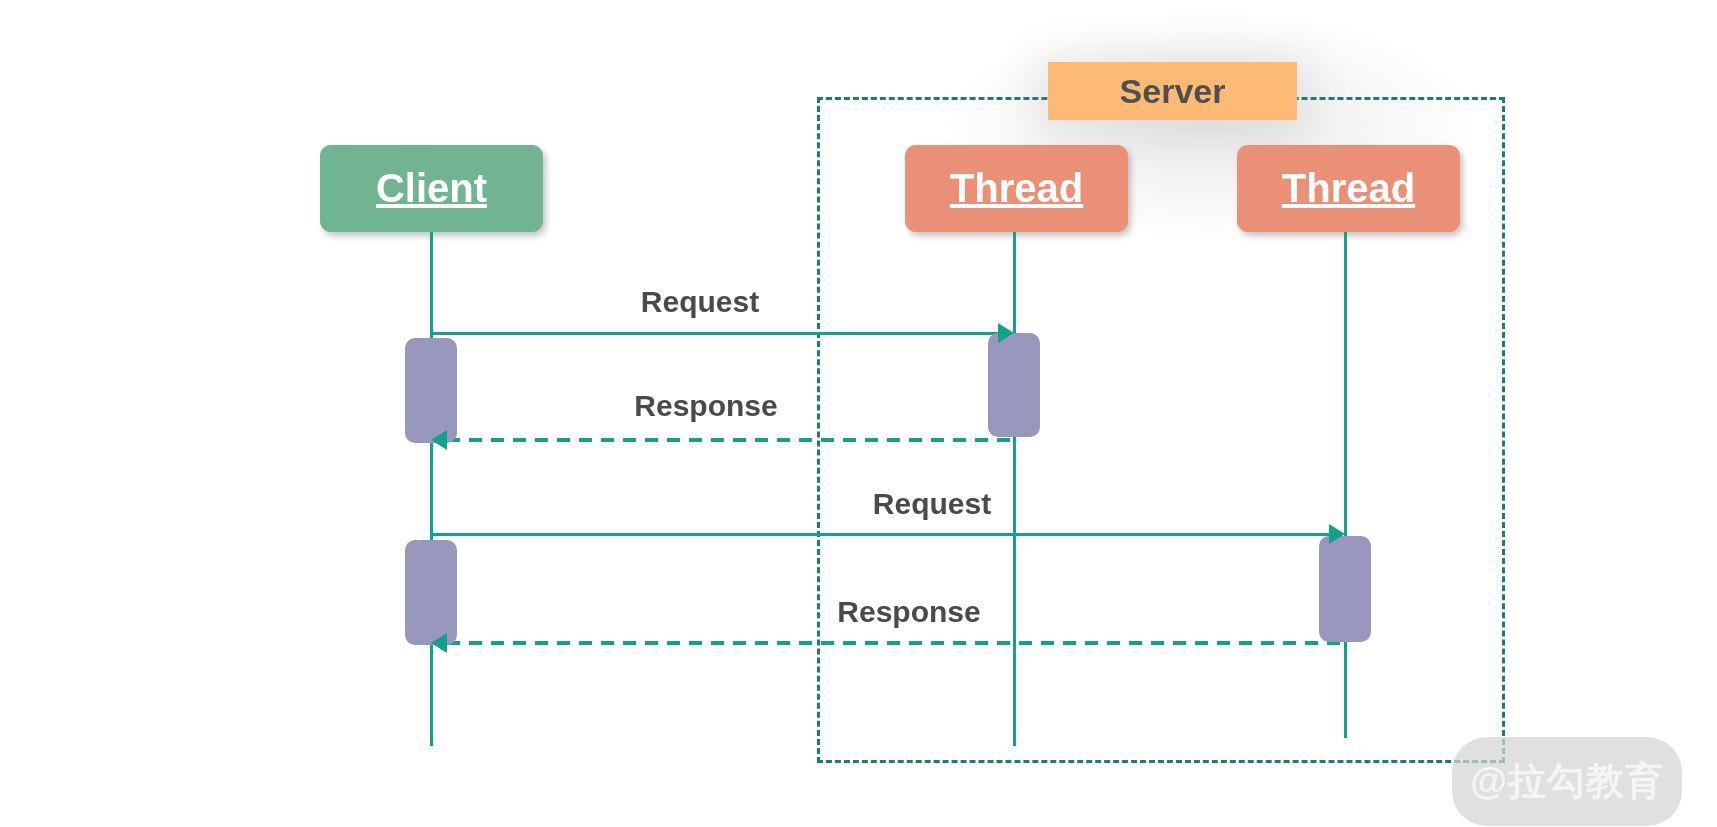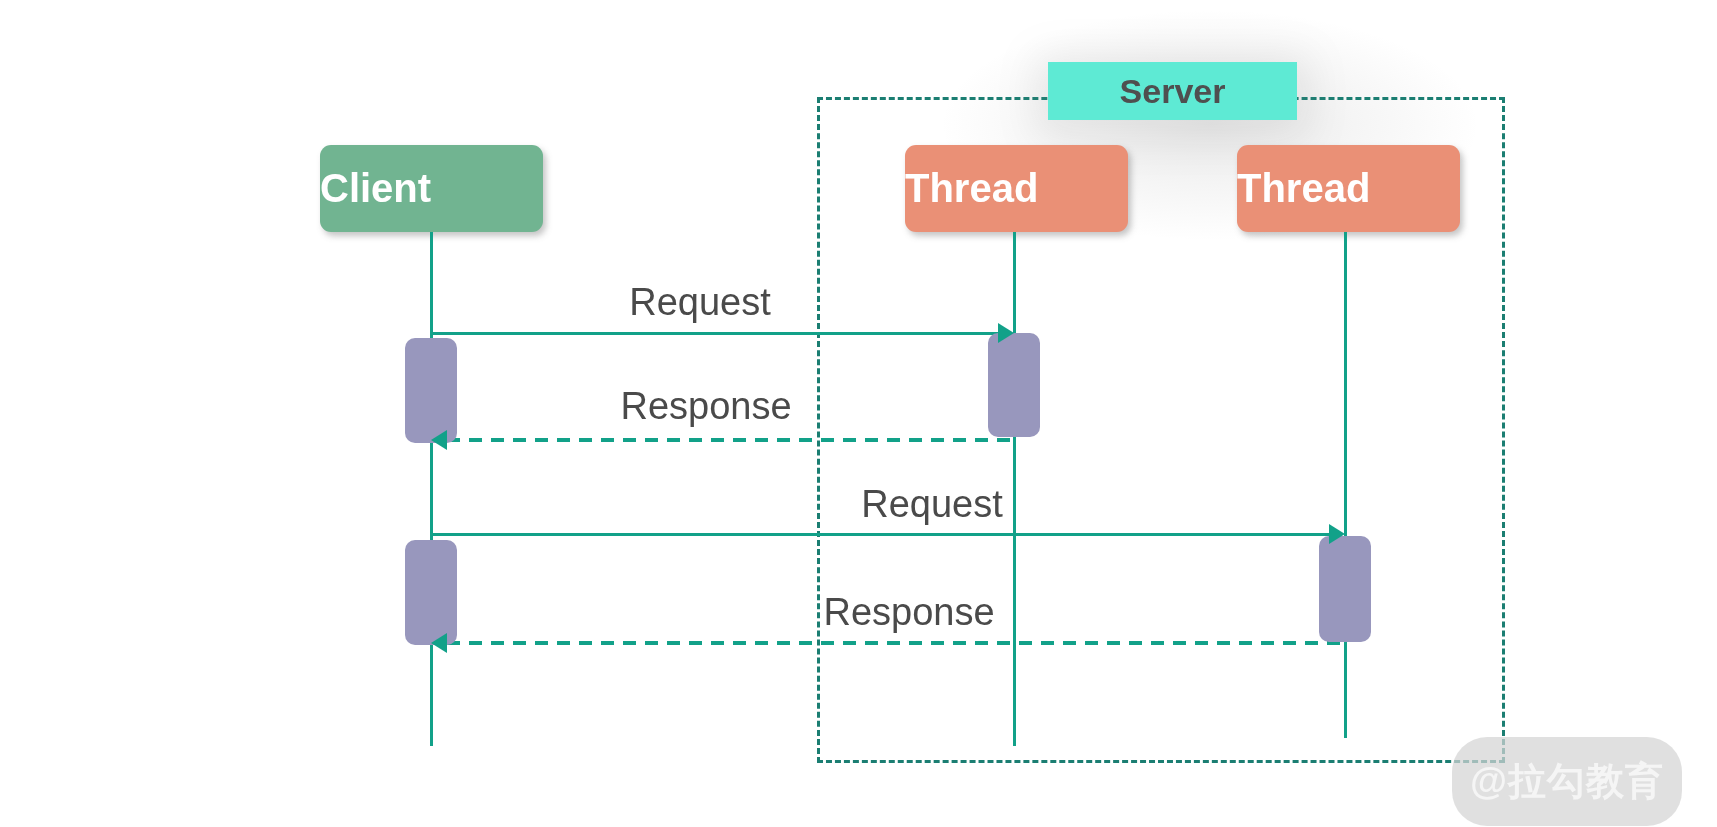--- a/index.html
+++ b/index.html
@@ -26,32 +26,33 @@
     z-index:1;
   }
   
   .server-box{
     position:absolute; left:817px; top:97px; width:688px; height:666px;
     border:3px dashed var(--c-server_border);
     box-sizing:border-box; z-index:2; background:transparent;
   }
   .server-label{
     position:absolute; left:1048px; top:62px; width:249px; height:58px;
-    background:#5eead4; z-index:3;
+    background:#fdba74; z-index:3;
     display:flex; align-items:center; justify-content:center;
     font-size:34px; font-weight:bold; color:#4F4F4F;
     box-shadow:0 6px 40px 12px rgba(130,130,130,0.14);
   }
   
   .actor{
     position:absolute; top:145px; width:223px; height:87px;
     border-radius:11px; z-index:4;
-    display:flex; align-items:center; justify-content:flex-start;
+    display:flex; align-items:center; justify-content:center;
     color:var(--c-actor_text); font-size:40px; font-weight:bold;
     box-shadow:3px 4px 6px rgba(90,90,90,0.35);
+    text-decoration:underline;
   }
   .actor.client{ left:320px; background:var(--c-client); }
   .actor.thread1{ left:905px; background:var(--c-thread); }
   .actor.thread2{ left:1237px; background:var(--c-thread); }
 
   
   .lifeline{ position:absolute; width:3px; top:232px; background:var(--c-lifeline); z-index:5; }
   .lifeline.client{ left:430px; height:514px; }
   .lifeline.thread1{ left:1013px; height:514px; }
   .lifeline.thread2{ left:1344px; height:506px; }
@@ -85,21 +86,21 @@
   .arrow.right{ border-left:16px solid var(--c-lifeline); }
   .arrow.left { border-right:16px solid var(--c-lifeline); }
   .head-req1{ left:998px;  top:323px; }
   .head-req2{ left:1329px; top:524px; }
   .head-resp1{ left:431px; top:430px; }
   .head-resp2{ left:431px; top:633px; }
 
   
   .msg-label{
     position:absolute; transform:translate(-50%,-50%);
-    color:var(--c-label_text); font-size:38px; font-weight:400;
+    color:var(--c-label_text); font-size:30px; font-weight:700;
     white-space:nowrap; z-index:9;
   }
   .lbl-req1{ left:700px; top:302px; }
   .lbl-resp1{ left:706px; top:406px; }
   .lbl-req2{ left:932px; top:504px; }
   .lbl-resp2{ left:909px; top:612px; }
 
   
   .watermark{
     position:absolute; left:1452px; top:737px; width:230px; height:89px;

